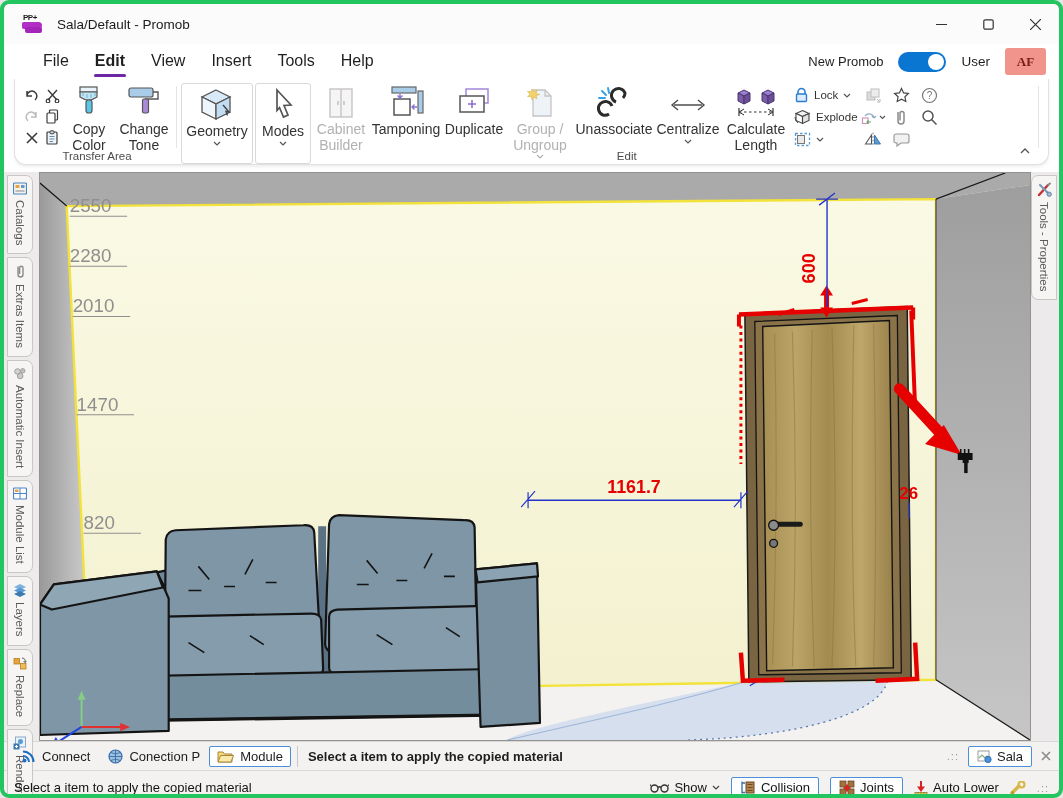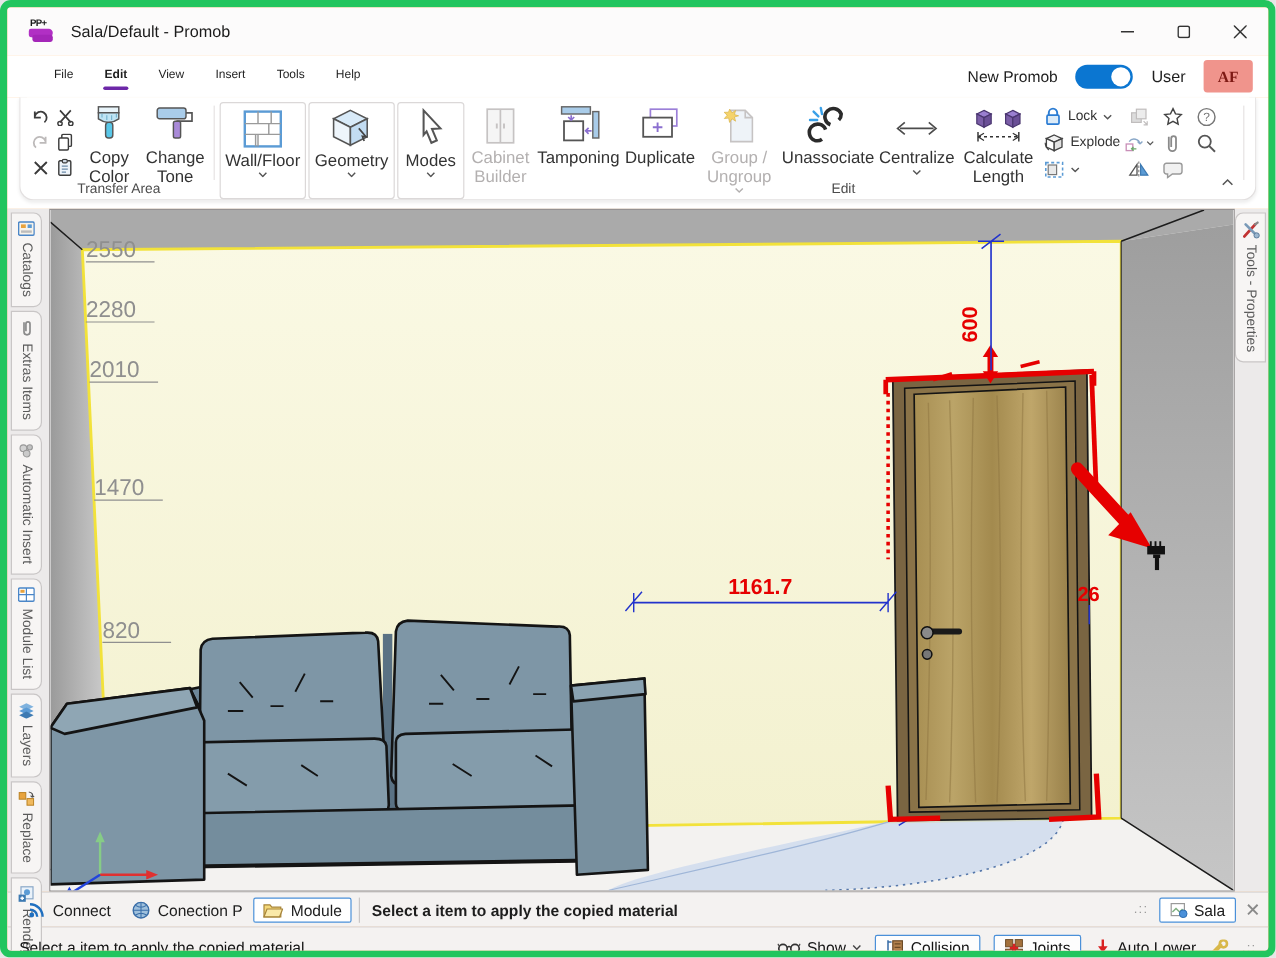--- a/index.html
+++ b/index.html
@@ -1,30 +1,30 @@
 <!DOCTYPE html>
 <html><head>
 <meta charset="utf-8">
 <style>
   html,body{margin:0;padding:0;background:#e6e6e6;font-family:"Liberation Sans",sans-serif;}
-  .window{width:1063px;height:798px;background:#fdba74;border:6px solid #22c55e;border-radius:9px;
+  .window{width:1063px;height:798px;background:#404040;border:4px solid #22c55e;border-radius:9px;
           overflow:hidden;position:relative;box-sizing:border-box;}
 
   
   .titlebar{height:40px;display:flex;align-items:center;padding-left:18px;background:#fcfbfb;}
   .app-icon{width:24px;height:22px;position:relative;flex:0 0 auto;}
   .app-icon .pp{position:absolute;top:0;left:1px;font-size:8px;font-weight:bold;color:#1a1a1a;letter-spacing:-.5px;}
   .app-icon .blob{position:absolute;left:0;top:9px;width:20px;height:7px;background:#b12fc4;border-radius:2px 4px 4px 2px;}
   .app-icon .blob2{position:absolute;left:3px;top:14px;width:17px;height:6px;background:#a426b8;border-radius:2px;}
   .titlebar .title{font-size:13.5px;color:#1b1b1b;margin-left:11px;}
   .win-controls{margin-left:auto;display:flex;height:100%;}
   .win-btn{width:47px;height:100%;display:flex;align-items:center;justify-content:center;color:#222;}
   
   .menubar{height:35px;display:flex;align-items:center;padding-left:26px;background:#fff;}
-  .menu-item{padding:3px 13px 5px 13px;font-size:10px;color:#1f1f1f;position:relative;cursor:default;}
+  .menu-item{padding:3px 13px 5px 13px;font-size:16px;color:#1f1f1f;position:relative;cursor:default;}
   .menu-item.active{font-weight:bold;}
   .menu-item.active::after{content:"";position:absolute;left:12px;right:12px;bottom:-2px;height:3px;
       background:#6d28a8;border-radius:2px;}
   .menubar-right{margin-left:auto;display:flex;align-items:center;gap:15px;padding-right:13px;}
   .newpromob{font-size:13px;color:#1f1f1f;}
   .toggle{width:48px;height:20px;border-radius:10px;background:#0b76d1;position:relative;}
   .toggle .knob{position:absolute;right:2px;top:2px;width:16px;height:16px;border-radius:50%;background:#fff;}
   .userlbl{font-size:13.5px;color:#1f1f1f;}
   .avatar{width:41px;height:27px;background:#f0948c;color:#7e1a14;font-weight:bold;font-size:13px;
       display:flex;align-items:center;justify-content:center;border-radius:3px;font-family:"Liberation Serif",serif;}
@@ -194,32 +194,20 @@
             <rect x="16.5" y="13" width="6" height="14" rx="1.5" fill="#a98ad8" stroke="#555" stroke-width="1.2"></rect>
               </svg>
             </span>
           <span class="lbl">Change Tone</span>
         </div>
         <div class="rgroup-label">Transfer Area</div>
       </div>
 
       <div class="vsep"></div>
 
-      <div class="big-btn framed w62">
-        <span class="ico">
-            <svg width="34" height="33">
-          <rect x="2" y="2" width="30" height="29" fill="#fff" stroke="#5b9bd5" stroke-width="2"></rect>
-          <path d="M2,12 h30 M2,21 h30 M13,2 v10 M22,12 v9 M11,21 v10 M24,2 v10 M13,21 v10" stroke="#9a9a9a" stroke-width="1.2"></path>
-            </svg>
-          </span>
-        <span class="lbl">Wall/Floor</span>
-        <svg class="chev" width="8" height="5">
-            <path d="M1,1 L4,4 L7,1" stroke="#555" stroke-width="1.2" fill="none"></path>
-          </svg>
-      </div>
 
       <div class="big-btn framed w62">
         <span class="ico">
             <svg width="38" height="34">
           <polygon points="18,2 32,9 18,16 4,9" fill="#d8eaf8" stroke="#555" stroke-width="1.3"></polygon>
           <polygon points="4,9 18,16 18,31 4,24" fill="#eef5fb" stroke="#555" stroke-width="1.3"></polygon>
           <polygon points="32,9 18,16 18,31 32,24" fill="#c2dcf2" stroke="#555" stroke-width="1.3"></polygon>
           <path d="M25,17 l6,7 l-3,-0.5 l1.5,4" fill="none" stroke="#444" stroke-width="1.4"></path>
             </svg>
           </span>

